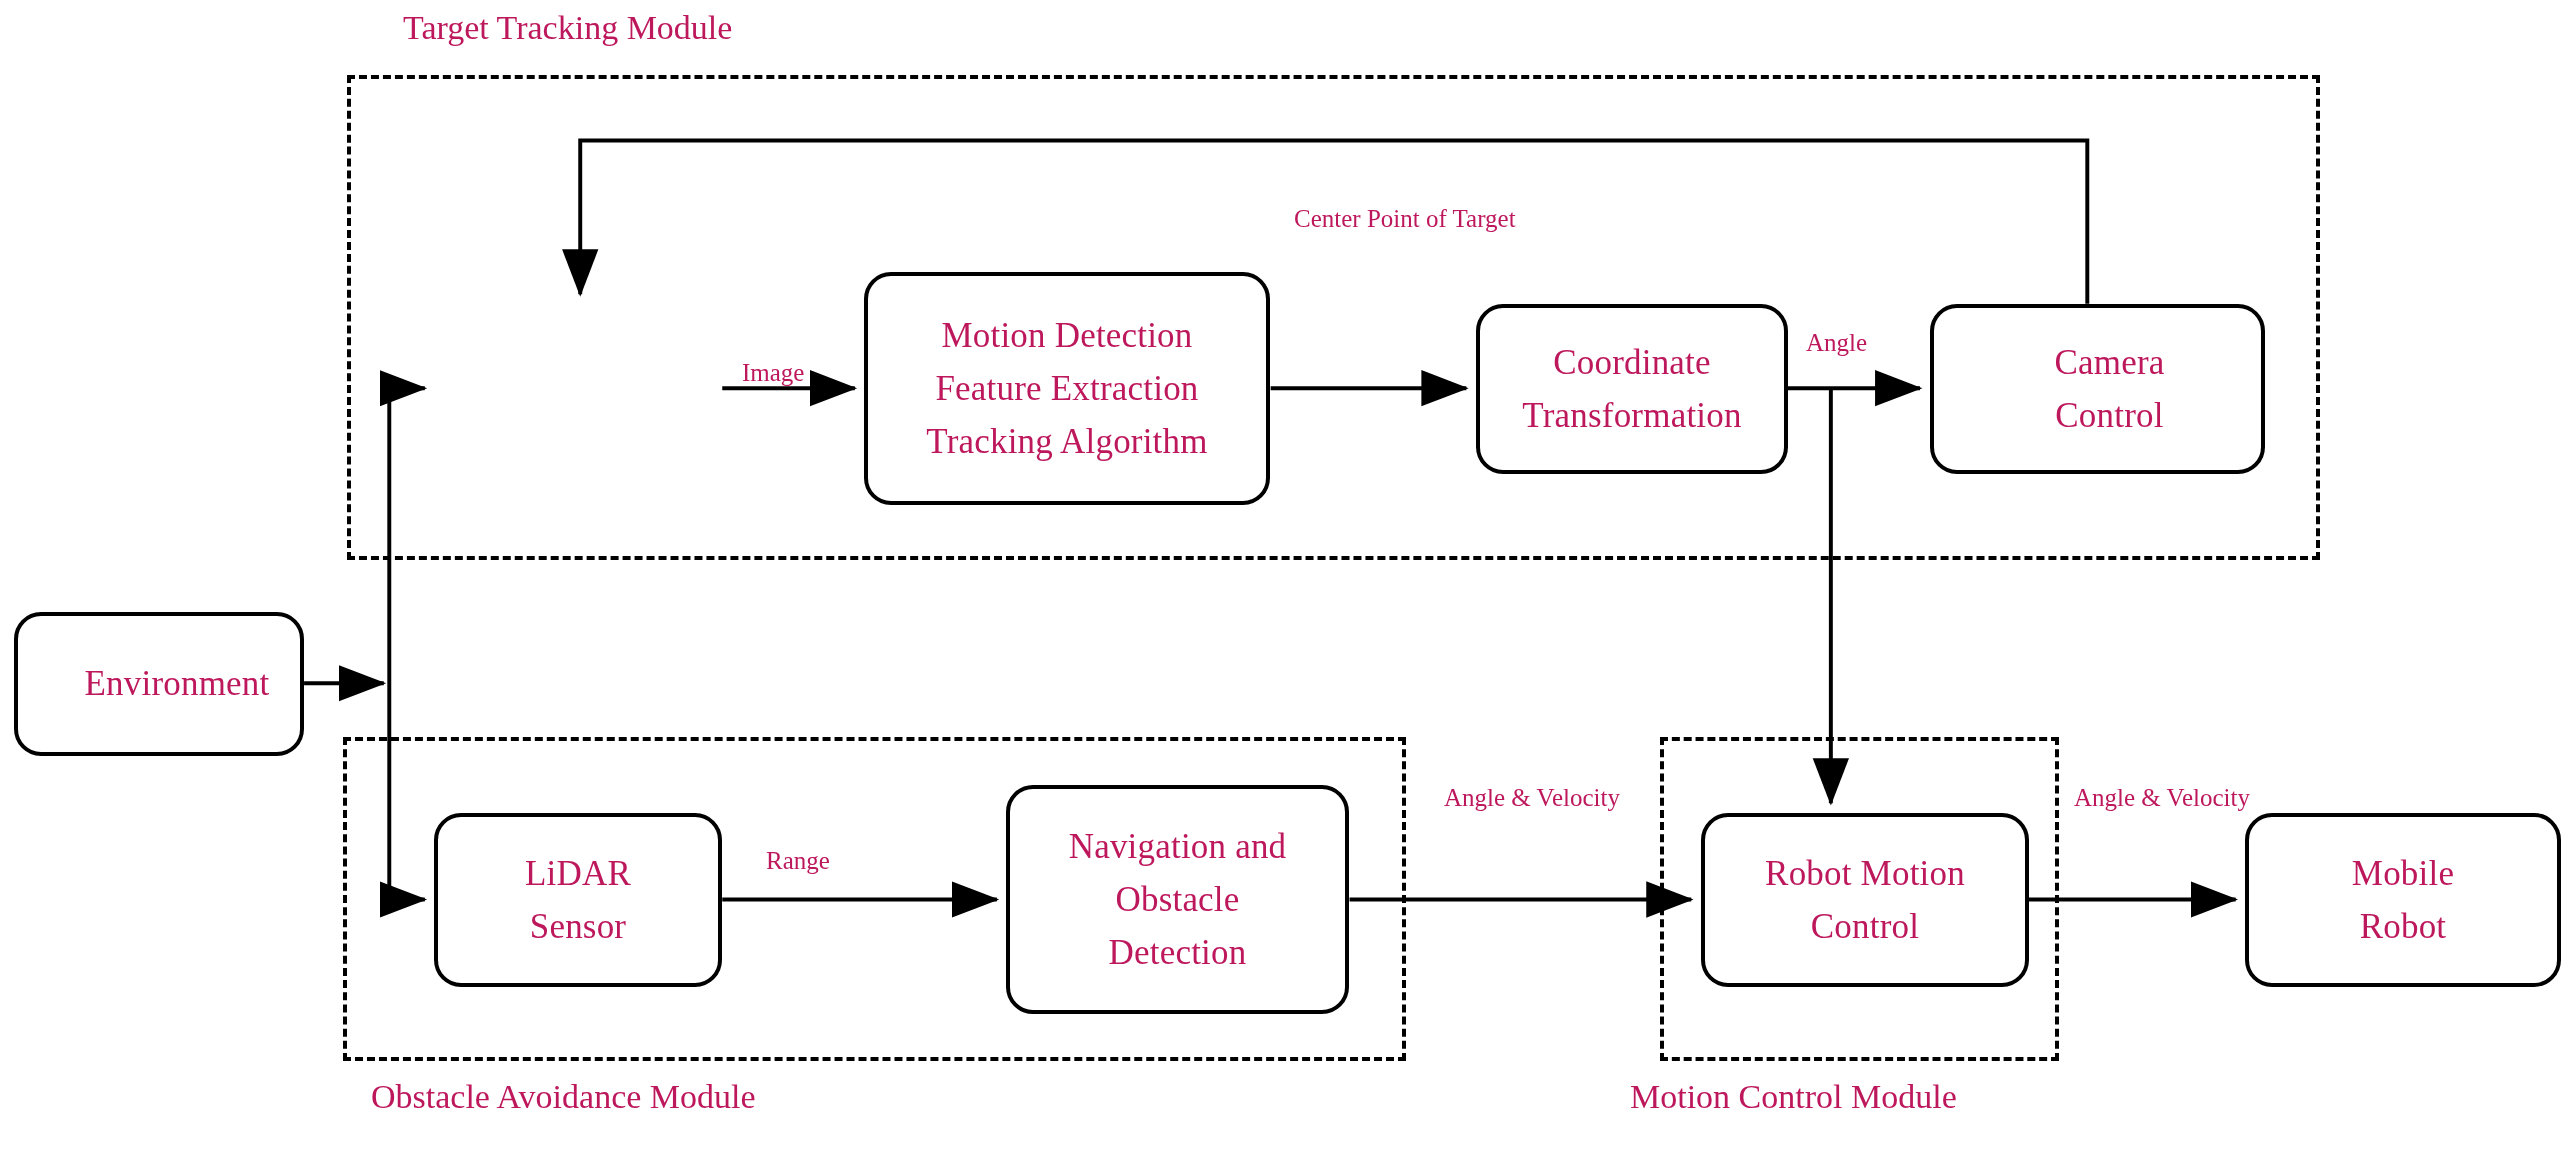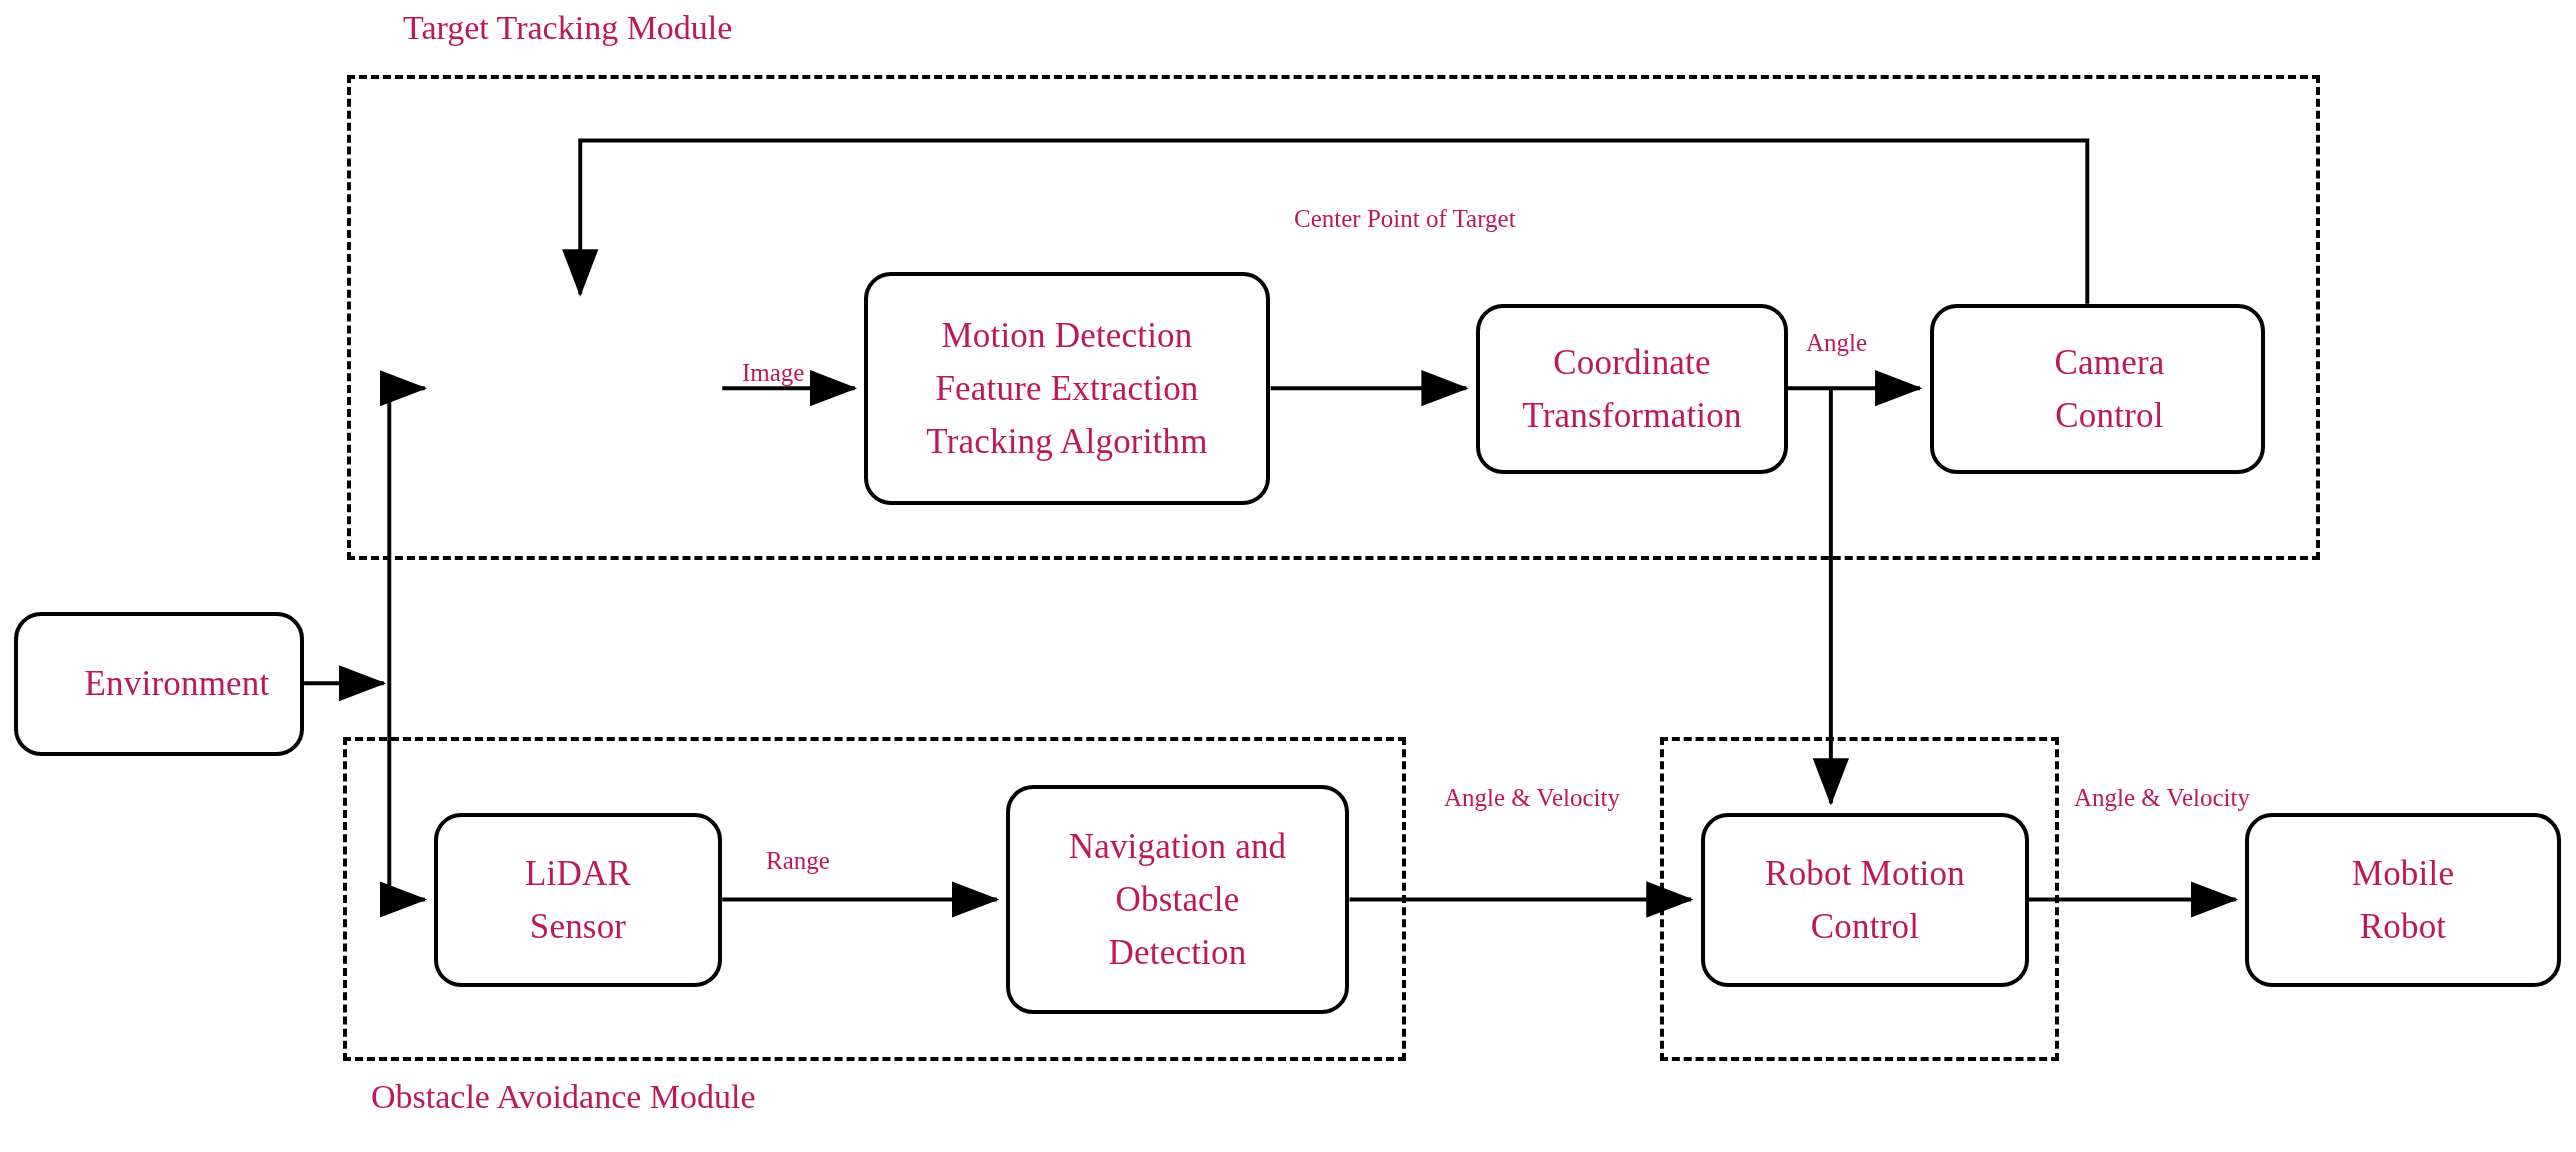--- a/index.html
+++ b/index.html
@@ -81,20 +81,21 @@
   <div class="group" style="left:347px; top:75px; width:1973px; height:485px;"></div>
 
   <div class="group" style="left:343px; top:737px; width:1063px; height:324px;"></div>
 
   <div class="group" style="left:1660px; top:737px; width:399px; height:324px;"></div>
 
   <div class="module-caption" style="left:403px; top:8px;">Target Tracking Module</div>
 
   <div class="module-caption" style="left:371px; top:1097px; transform:translateY(-50%);">Obstacle Avoidance Module</div>
 
+  <div class="module-caption" style="left:1630px; top:1097px; transform:translateY(-50%);">Motion Control Module</div>
 
   <svg id="wires" viewBox="0 0 3264 1460" width="2576" height="1152" xmlns="http://www.w3.org/2000/svg">
     <defs>
       <marker id="arw" markerWidth="13" markerHeight="13" refX="11.4" refY="5.2" orient="auto" markerUnits="strokeWidth">
         <path d="M0,0.6 L12,5.2 L0,9.8 z" fill="#000000"></path>
       </marker>
     </defs>
     <g stroke="#000000" stroke-width="5" fill="none">
 
       <path d="M385,866 L486,866" marker-end="url(#arw)"></path>

